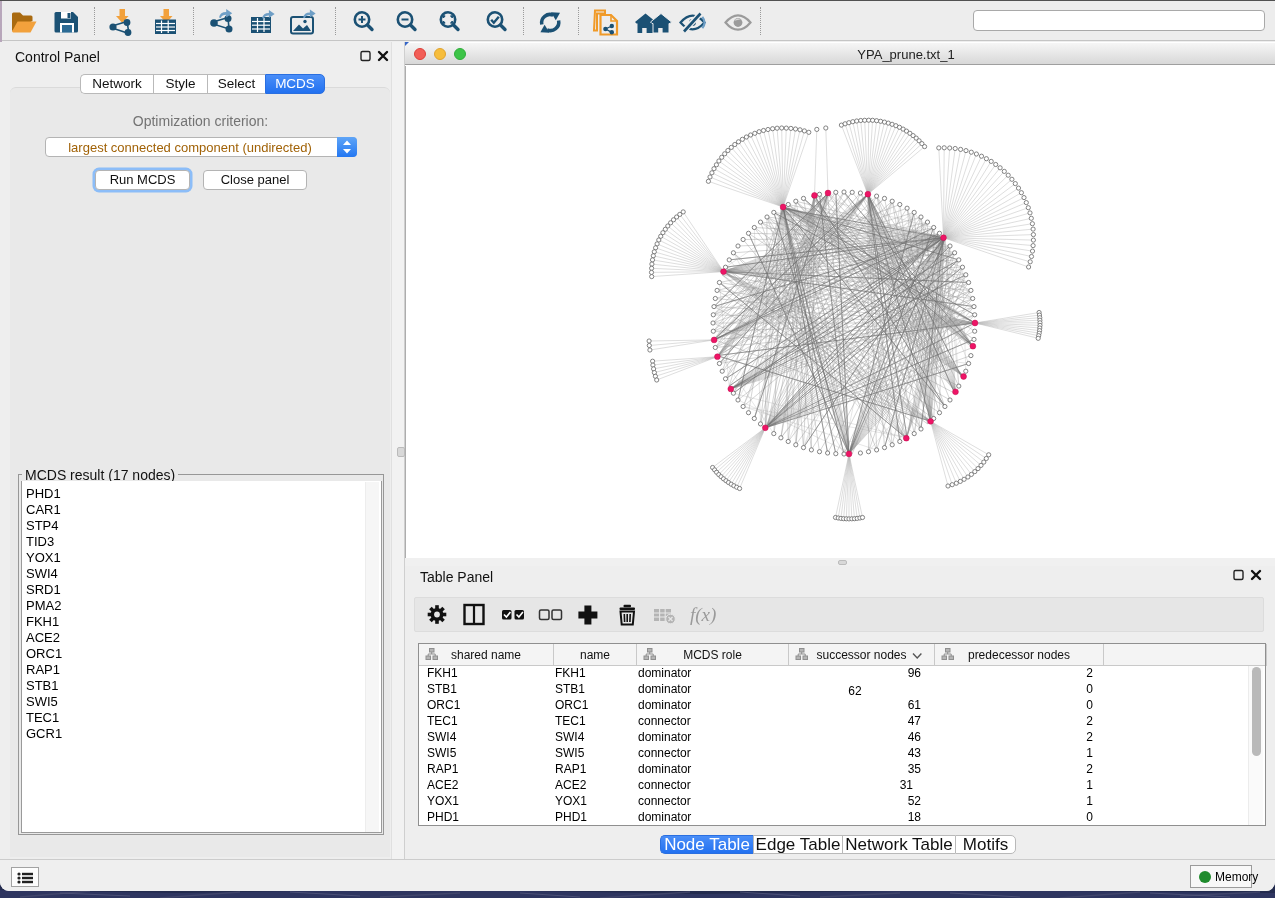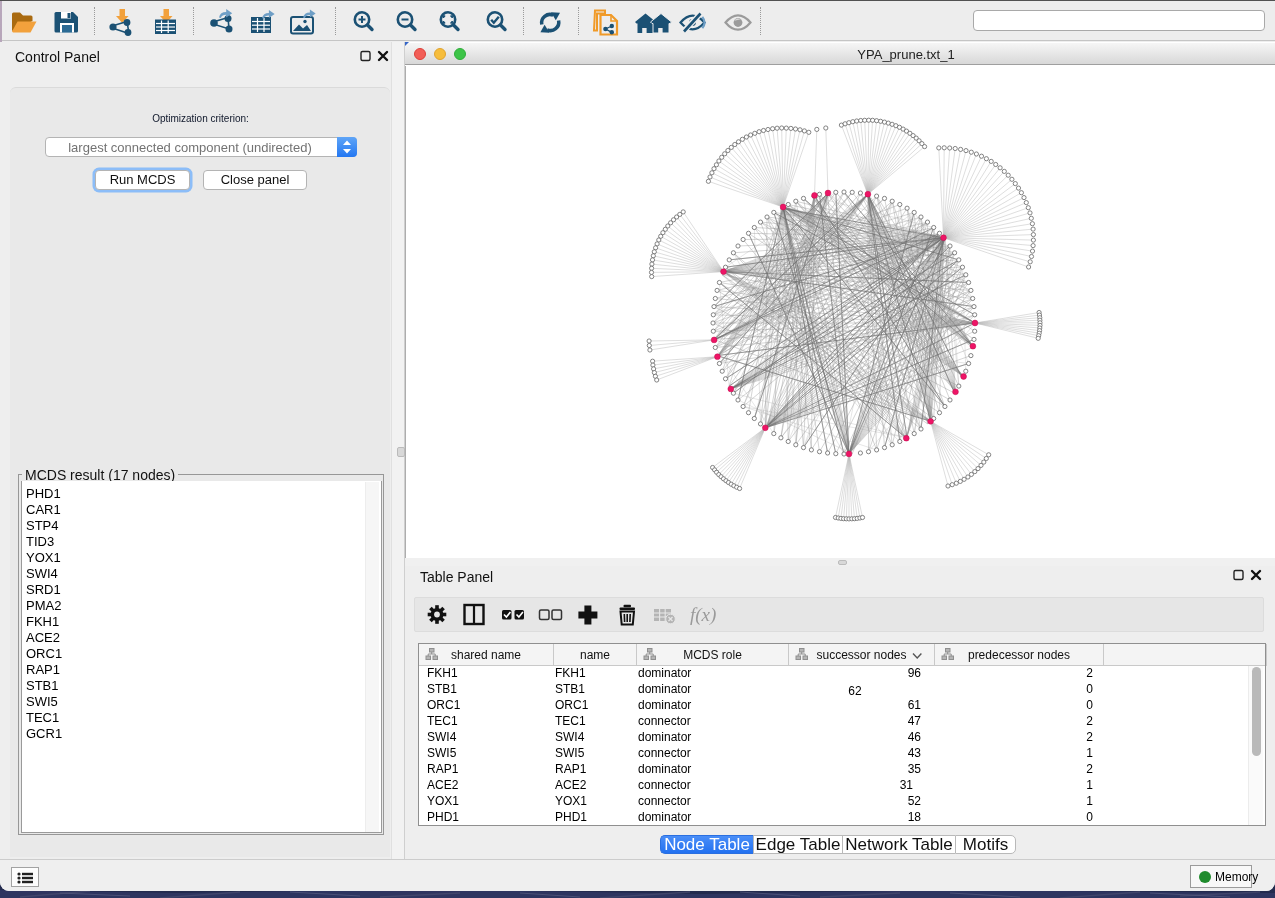--- a/index.html
+++ b/index.html
@@ -15,22 +15,22 @@
 #ctrl { position:absolute; left:0; top:42px; width:391px; height:817px; background:#eeeeee; }
 #vsplit { position:absolute; left:391px; top:42px; width:14px; height:817px; background:#f2f2f2; border-left:1px solid #e0e0e0; border-right:1px solid #cfcfcf; }
 #grip { position:absolute; left:397px; top:447px; width:8px; height:10px; background:#d8d8d8; border:1px solid #bbb; border-radius:2px; }
 #ctrlhead { position:absolute; left:15px; top:49px; font-size:14px; color:#111; }
 #ctrlbox { position:absolute; left:10px; top:87px; width:380px; height:770px; background:#e9e9e9; border-radius:6px 6px 0 0; border-top:1px solid #dadada; }
 .tabrow { position:absolute; top:74px; height:20px; font-size:13.5px; color:#111; display:flex; }
 .tab { background:#fff; border:1px solid #b9b9b9; border-right:none; text-align:center; line-height:18px; }
 .tab:first-child { border-radius:5px 0 0 5px; }
 .tab:last-child { border-radius:0 5px 5px 0; border-right:1px solid #b9b9b9; }
 .tab.sel { background:linear-gradient(#4a8ef8,#2271f0); border-color:#2a6fe0; color:#fff; }
-#optlabel { position:absolute; left:5px; top:113px; width:391px; text-align:center; font-size:10px; color:#0f172a; }
-#combo { position:absolute; left:45px; top:137px; width:312px; height:20px; background:#fff; border:1px solid #b4b4b4; border-radius:4px; font-size:13px; color:#737373; }
+#optlabel { position:absolute; left:5px; top:113px; width:391px; text-align:center; font-size:14px; color:#737373; }
+#combo { position:absolute; left:45px; top:137px; width:312px; height:20px; background:#fff; border:1px solid #b4b4b4; border-radius:4px; font-size:13px; color:#a16207; }
 #combo .txt { position:absolute; left:0; right:22px; top:2px; text-align:center; }
 #combo .btn { position:absolute; right:-1px; top:-1px; width:20px; height:20px; border-radius:0 4px 4px 0; background:linear-gradient(#5fa5f7,#2377f2); }
 .pbtn { position:absolute; top:170px; height:20px; background:#fff; border:1px solid #b4b4b4; border-radius:4px; font-size:13px; color:#111; text-align:center; line-height:18px; }
 #runbtn { left:95px; width:95px; box-shadow:0 0 0 2.5px #8cbdf8; }
 #closebtn { left:203px; width:104px; }
 #fieldset { position:absolute; left:18px; top:474px; width:366px; height:361px; border:1px solid #979797; }
 #fstitle { position:absolute; left:22px; top:467px; background:#e9e9e9; padding:0 3px; font-size:14px; color:#111; }
 #mcdslist { position:absolute; left:21px; top:481px; width:361px; height:352px; padding-top:5px; background:#fff; border:1px solid #9a9a9a; border-top:none; font-size:13px; color:#000; }
 #mcdslist .it { height:16px; line-height:16px; padding-left:4px; }
 #mcdstrack { position:absolute; right:2px; top:1px; width:14px; height:350px; background:#f6f6f6; border-left:1px solid #ededed; }
@@ -221,20 +221,26 @@
 <div id="topline"></div>
 <div style="position:absolute;left:0;top:1px;width:2px;height:857px;background:linear-gradient(#b9a8bc,#a893ab 40%,#8f94ad 80%,#5c6e9a)"></div>
 <div id="search"></div>
 <div id="ctrl"></div>
 <div id="ctrlbox"></div>
 <div id="ctrlhead">Control Panel</div>
 <svg width="40" height="16" style="position:absolute;left:358px;top:49px">
 <rect x="3" y="2.5" width="9" height="9" rx="1.5" fill="none" stroke="#222" stroke-width="1.4"></rect>
 <path d="M21 3 L29 11 M29 3 L21 11" stroke="#111" stroke-width="2.4" stroke-linecap="round"></path>
     </svg>
+<div class="tabrow" style="left:80px;">
+<div class="tab" style="width:73px;">Network</div>
+<div class="tab" style="width:54px;">Style</div>
+<div class="tab" style="width:58px;">Select</div>
+<div class="tab sel" style="width:60px;">MCDS</div>
+</div>
 <div id="optlabel">Optimization criterion:</div>
 <div id="combo">
       <div class="txt">largest connected component (undirected)</div>
       <div class="btn"><svg width="20" height="20">
           <path d="M6 8 L10 3.5 L14 8 Z" fill="#fff"></path>
           <path d="M6 12 L10 16.5 L14 12 Z" fill="#fff"></path>
         </svg></div>
     </div>
 <div class="pbtn" id="runbtn">Run MCDS</div>
 <div class="pbtn" id="closebtn">Close panel</div>

